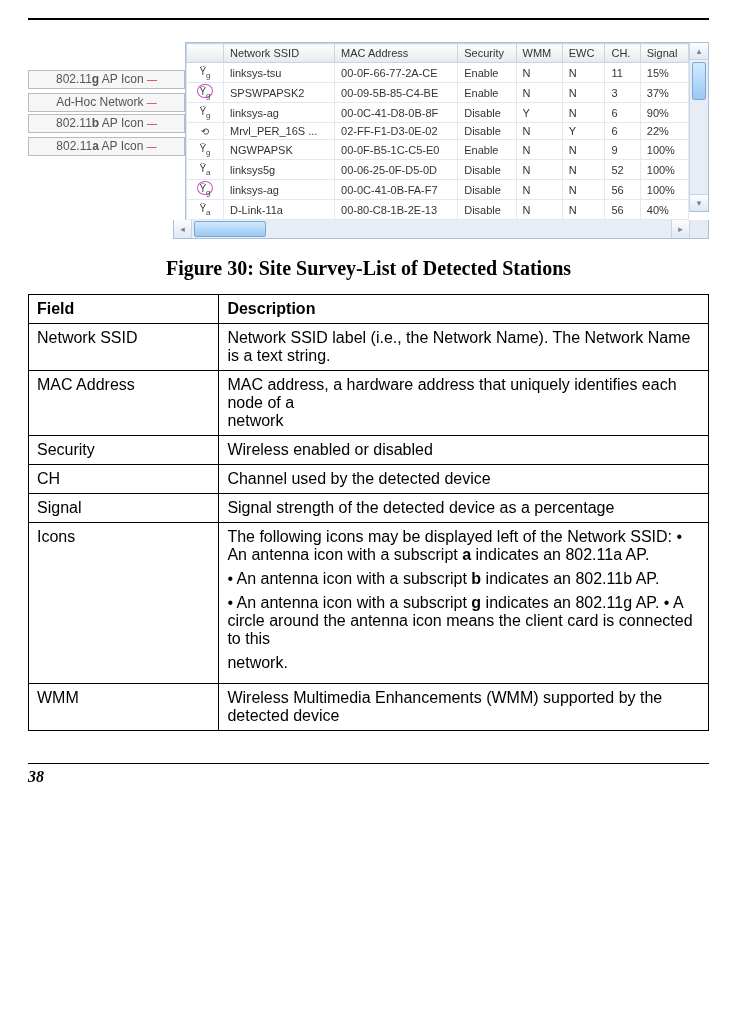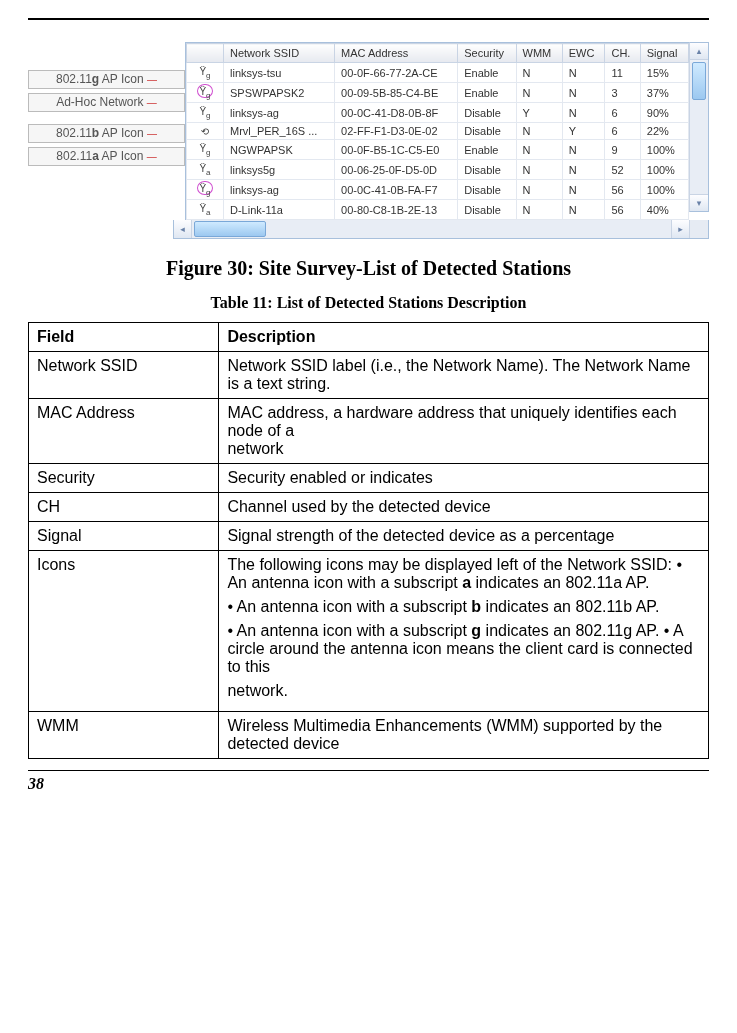--- a/index.html
+++ b/index.html
@@ -161,37 +161,37 @@
   table.desc-table th {
     font-weight: bold;
     background: #fff;
   }
   .col-field { width: 28%; }
   .icons-cell p { margin: 0 0 6px 0; }
   .page-number {
     font-weight: bold;
     font-style: italic;
     font-size: 16px;
-    margin-top: 11px;
+    margin-top: 32px;
     padding-top: 4px;
     border-top: 1px solid #000;
   }
 </style>
 </head>
 <body>
 
 <div class="page">
 
   <hr class="rule">
 
   <div class="screenshot-block">
     <div class="ss-top">
       <div class="ss-left-labels" id="label-col">
           <div class="lbl-row">802.11<b>g</b> AP Icon <span class="connector">—</span></div>
-          <div class="lbl-row" style="margin-bottom: 12px;">Ad-Hoc Network <span class="connector">—</span></div>
+          <div class="lbl-row" style="margin-bottom: 2px;">Ad-Hoc Network <span class="connector">—</span></div>
           <div class="lbl-row">802.11<b>b</b> AP Icon <span class="connector">—</span></div>
           <div class="lbl-row" style="margin-bottom: 1px;">802.11<b>a</b> AP Icon <span class="connector">—</span></div>
         </div>
       <div class="ss-grid-wrap">
         <table class="ss-grid">
           <thead>
               <tr id="ss-head-row">
                 <th class="iconcell"></th>
                 <th>Network SSID</th>
                 <th>MAC Address</th>
@@ -298,41 +298,40 @@
       <div class="harrow">◂</div>
       <div class="htrack">
         <div class="hthumb"></div>
       </div>
       <div class="harrow2">▸</div>
       <div class="corner"></div>
     </div>
   </div>
 
   <div class="fig-caption">Figure 30: Site Survey-List of Detected Stations</div>
-  <div class="tbl-caption">Table 11: List of Detected Stations Description</div>
 
   <table class="desc-table">
     <thead>
       <tr>
         <th class="col-field">Field</th>
         <th>Description</th>
       </tr>
     </thead>
     <tbody id="desc-body">
         <tr>
           <td class="col-field">Network SSID</td>
           <td>Network SSID label (i.e., the Network Name). The Network Name is a text string.</td>
         </tr>
         <tr>
           <td class="col-field">MAC Address</td>
           <td>MAC address, a hardware address that uniquely identifies each node of a<br>network</td>
         </tr>
         <tr>
           <td class="col-field">Security</td>
-          <td>Security enabled or indicates</td>
+          <td>Wireless enabled or disabled</td>
         </tr>
         <tr>
           <td class="col-field">CH</td>
           <td>Channel used by the detected device</td>
         </tr>
         <tr>
           <td class="col-field">Signal</td>
           <td>Signal strength of the detected device as a percentage</td>
         </tr>
         <tr>

